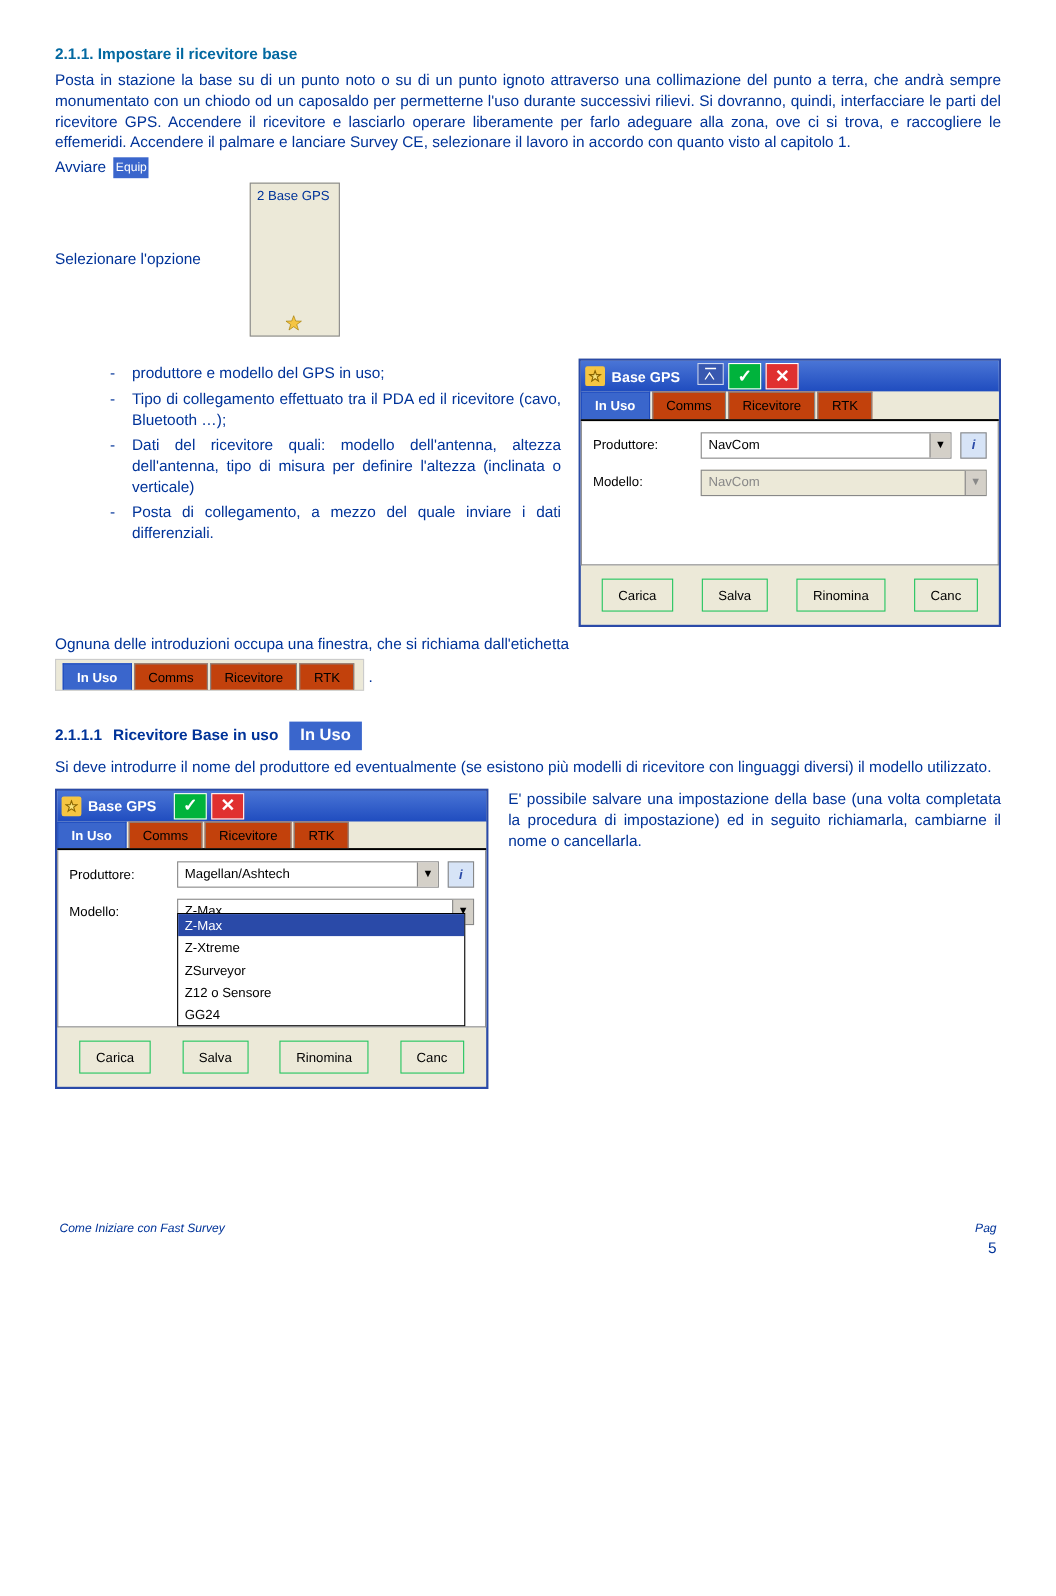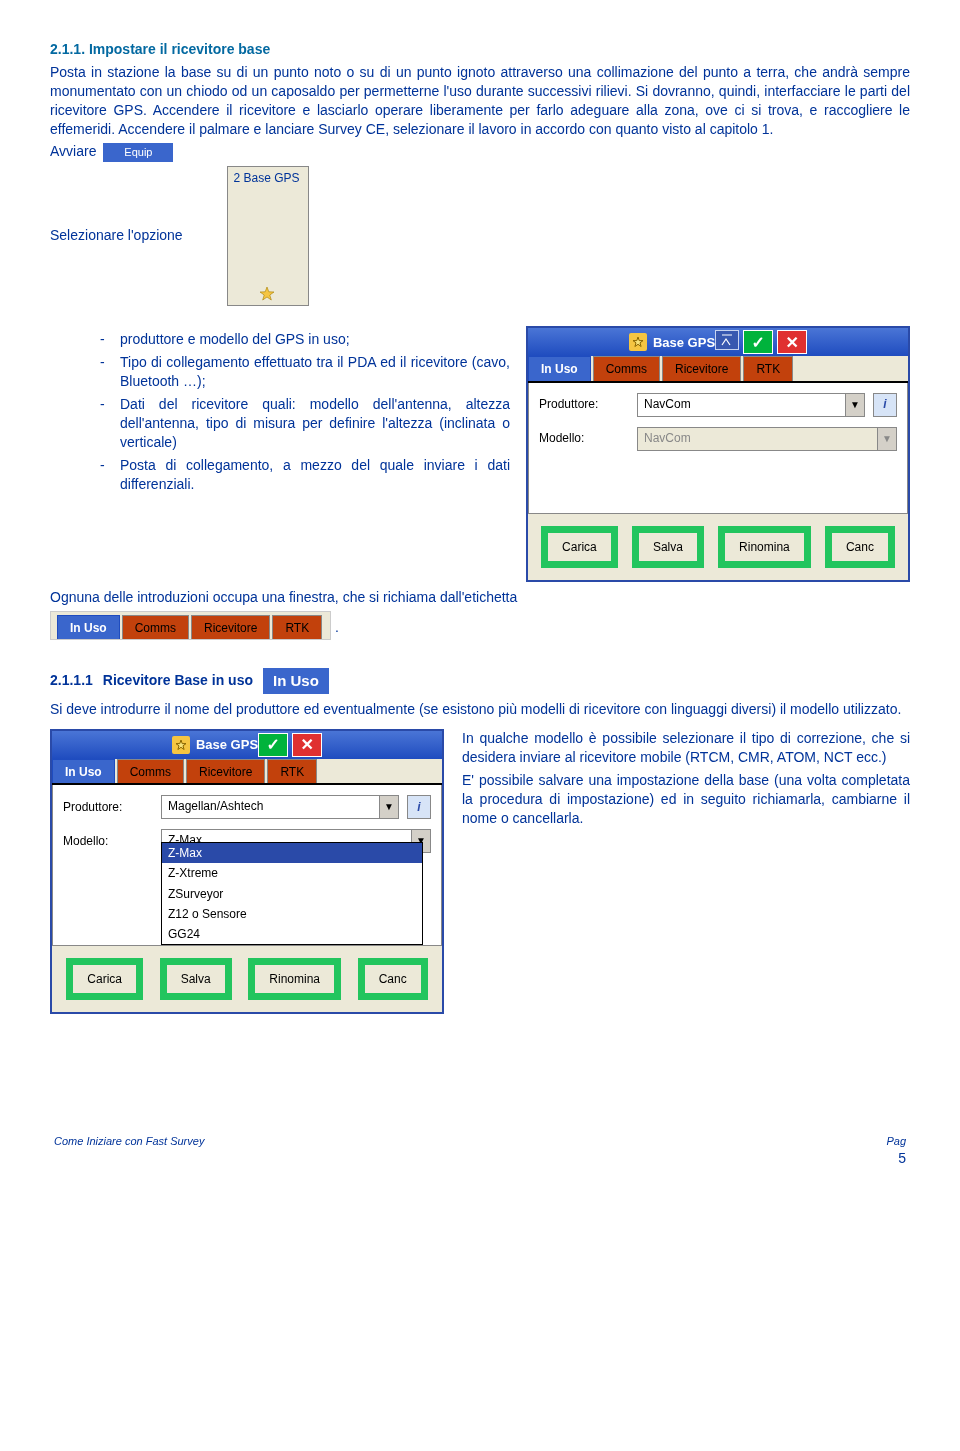--- a/index.html
+++ b/index.html
@@ -39,21 +39,21 @@
   .indent-list .dash {
     width: 20px;
     flex-shrink: 0;
   }
   .inline-equip {
     display: inline-flex;
     align-items: center;
     background: #3a66cc;
     color: #fff;
     font-size: 11px;
-    padding: 2px 21px;
+    padding: 2px 2px;
     margin-left: 3px;
     vertical-align: middle;
     font-family: Tahoma, sans-serif;
   }
   .option-row {
     display: inline-flex;
     align-items: center;
     border: 1px solid #888;
     background: #ece9d8;
     font-family: Tahoma, sans-serif;
@@ -84,24 +84,25 @@
     font-family: Tahoma, sans-serif;
     font-size: 12px;
     color: #000;
   }
   .app-window.wide { width: 390px; }
   .titlebar {
     background: linear-gradient(#4a75d6, #1f4cbf);
     color: #fff;
     display: flex;
     align-items: center;
-    justify-content: center;
+    justify-content: flex-start;
     padding: 2px 4px;
     font-weight: bold;
     font-size: 13px;
+    gap: 16px;
   }
   .title-left { display: flex; align-items: center; gap: 6px; }
   .title-btns { display: flex; gap: 4px; }
   .title-btn {
     width: 28px; height: 22px;
     display: flex; align-items: center; justify-content: center;
     border: 1px solid #fff;
     font-weight: bold;
     font-size: 16px;
   }
@@ -191,21 +192,21 @@
     width: 260px;
   }
   .dropdown-list div { padding: 2px 6px; }
   .dropdown-list div.sel { background: #2a4aa8; color: #fff; }
   .bottom-btns {
     display: flex;
     justify-content: space-around;
     padding: 12px 6px;
   }
   .flat-btn {
-    border: 7px solid #22c55e;
+    border: 1px solid #22c55e;
     background: #ece9d8;
     padding: 6px 14px;
     font-size: 12px;
   }
   .tabs-standalone {
     display: inline-flex;
     border: 1px solid #ccc;
     background: #ece9d8;
     font-family: Tahoma, sans-serif;
     font-size: 12px;
@@ -412,21 +413,20 @@
       </div>
       <div class="bottom-btns">
         <div class="flat-btn">Carica</div>
         <div class="flat-btn">Salva</div>
         <div class="flat-btn">Rinomina</div>
         <div class="flat-btn">Canc</div>
       </div>
     </div>
   </div>
   <div class="col-text">
-    <p class="bluetext" style="text-align:justify">In qualche modello è possibile selezionare il tipo di correzione, che si desidera inviare al ricevitore mobile (RTCM, CMR, ATOM, NCT ecc.)</p>
     <p class="bluetext" style="text-align:justify">E' possibile salvare una impostazione della base (una volta completata la procedura di impostazione) ed in seguito richiamarla, cambiarne il nome o cancellarla.</p>
   </div>
 </div>
 
 <div class="footer">
   <span>Come Iniziare con Fast Survey</span>
   <span class="pagenum">
     <span>Pag</span><br>
     <span style="font-style:normal;font-size:14px">5</span>
   </span>

